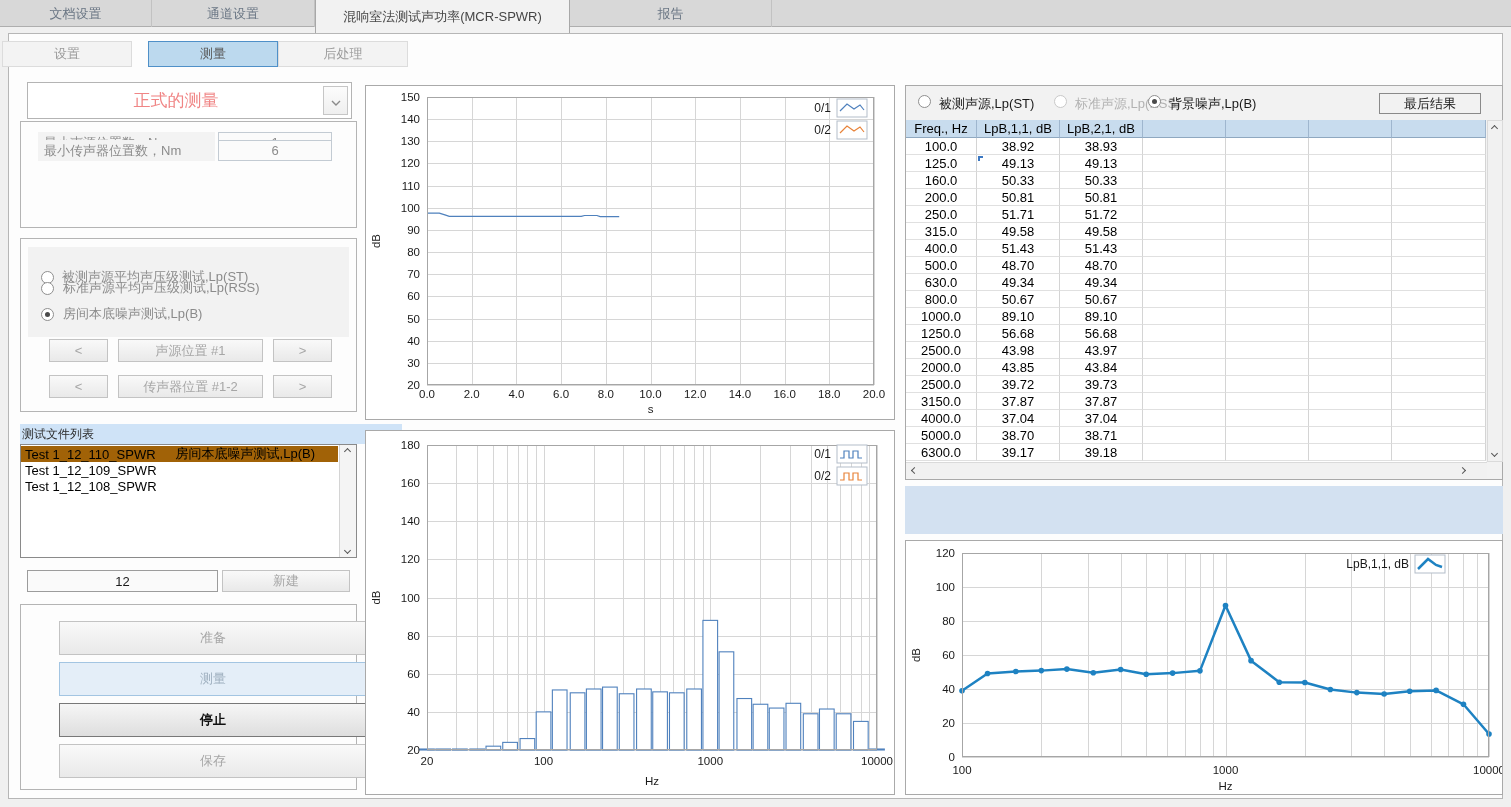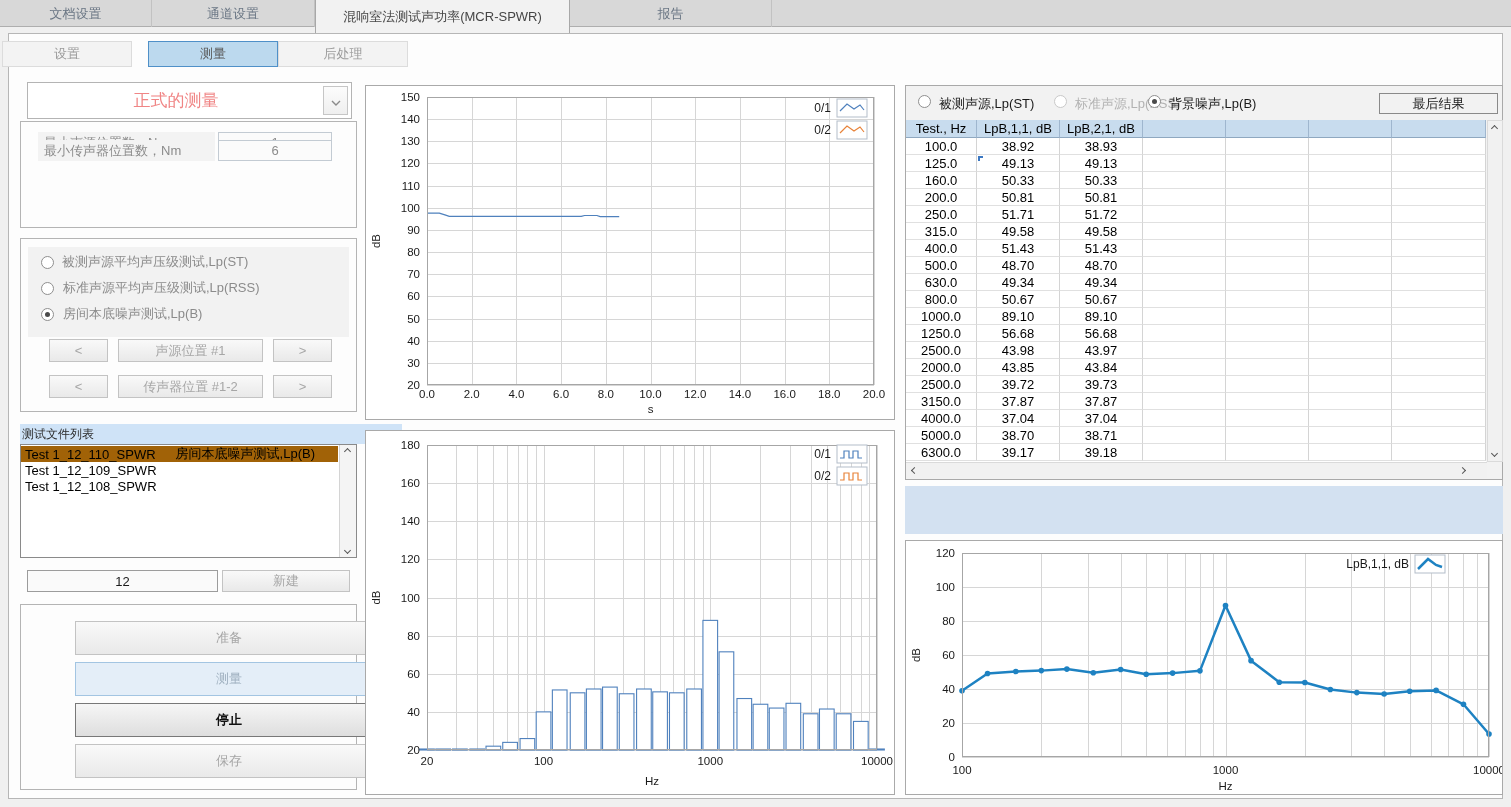--- a/index.html
+++ b/index.html
@@ -62,34 +62,34 @@
   .list-items { position:absolute; left:0; top:1px; width:317px; }
   .list-item { height:16px; font-size:13px; color:#000; display:flex; align-items:center; padding-left:4px; white-space:nowrap; overflow:hidden; }
   .list-item.selected { background:#a16207; }
   .list-item .file-type { margin-left:20px; }
 
   .vscroll { position:absolute; right:0; top:0; width:17px; height:100%; background:#f4f4f4; border-left:1px solid #d4d4d4; }
   .vscroll .a-top { position:absolute; top:4px; left:5px; }
   .vscroll .a-bot { position:absolute; bottom:4px; left:5px; }
 
   .actions-box { left:20px; top:604px; width:337px; height:186px; }
-  .action-btn { position:absolute; left:54px; width:308px; height:34px; }
+  .action-btn { position:absolute; left:38px; width:308px; height:34px; }
 
   
   .chart-panel { position:absolute; background:#fff; border:1px solid #a9a9a9; }
   #chart1-panel { left:365px; top:85px;  width:530px; height:335px; }
   #chart2-panel { left:365px; top:430px; width:530px; height:365px; }
   #chart3-panel { left:905px; top:540px; width:598px; height:255px; }
 
   
   .right-top-panel { position:absolute; left:905px; top:85px; width:598px; height:395px; background:#f2f2f2; border:1px solid #a9a9a9; }
   .rp-radio-label { position:absolute; top:9px; font-size:13px; color:#1a1a1a; white-space:nowrap; }
   .rp-radio-label.disabled { color:#b2b2b2; }
   .rp-dot { position:absolute; top:9px; }
-  .final-btn { position:absolute; left:473px; top:7px; width:119px; height:21px; background:#f2f2f2; border:1px solid #8a8a8a;
+  .final-btn { position:absolute; left:473px; top:7px; width:102px; height:21px; background:#f2f2f2; border:1px solid #8a8a8a;
                color:#1a1a1a; font-size:13px; display:flex; align-items:center; justify-content:center; }
 
   .rtable { position:absolute; left:0px; top:34px; width:580px; height:342px; background:#fff; overflow:hidden; }
   .t-row { display:flex; height:17px; }
   .t-row.header { height:18px; background:#c8dcee; }
   .t-cell { border-right:1px solid #d4d4d4; border-bottom:1px solid #e0e0e0; font-size:13px; color:#000;
             display:flex; align-items:center; justify-content:center; position:relative; flex:none; }
   .t-row.header .t-cell { border-right:1px solid #9fb6ce; border-bottom:1px solid #8fa8c0; background:#c8dcee; }
   .c0{width:71px;} .c1{width:83px;} .c2{width:83px;} .c3{width:83px;} .c4{width:83px;} .c5{width:83px;} .c6{width:94px;}
   .cell-corner { position:absolute; left:1px; top:1px; width:5px; height:5px; border-left:2px solid #3b78c3; border-top:2px solid #3b78c3; }
@@ -138,21 +138,21 @@
       <div class="param-value">1</div>
     </div>
     <div class="param-row" style="top:18px;">
       <div class="param-label">最小传声器位置数，Nm</div>
       <div class="param-value">6</div>
     </div>
   </div>
 
   <div class="box radios-box">
     <div class="radio-area">
-      <div class="radio-row" style="top:5px;gap:8px;">
+      <div class="radio-row" style="top:20px;gap:8px;">
         <span class="radio-dot"></span>
         <span>被测声源平均声压级测试,Lp(ST)</span>
       </div>
       <div class="radio-row" style="top:31px;">
         <span class="radio-dot"></span>
         <span>标准声源平均声压级测试,Lp(RSS)</span>
       </div>
       <div class="radio-row" style="top:57px;">
         <span class="radio-dot on"></span>
         <span>房间本底噪声测试,Lp(B)</span>
@@ -369,21 +369,21 @@
     <span class="rp-dot radio-dot" style="left:12px;"></span>
     <span class="rp-radio-label" style="left:33px;">被测声源,Lp(ST)</span>
     <span class="rp-dot radio-dot disabled" style="left:148px;"></span>
     <span class="rp-radio-label disabled" style="left:169px;">标准声源,Lp(RSS)</span>
     <span class="rp-dot radio-dot on" style="left:242px;"></span>
     <span class="rp-radio-label" style="left:263px;">背景噪声,Lp(B)</span>
     <div class="final-btn">最后结果</div>
 
     <div class="rtable">
         <div class="t-row header">
-          <div class="t-cell c0">Test., Hz</div>
+          <div class="t-cell c0">Freq., Hz</div>
           <div class="t-cell c1">LpB,1,1, dB</div>
           <div class="t-cell c2">LpB,2,1, dB</div>
           <div class="t-cell c3"></div>
           <div class="t-cell c4"></div>
           <div class="t-cell c5"></div>
           <div class="t-cell c6"></div>
         </div>
         <div class="t-row">
           <div class="t-cell c0">100.0</div>
           <div class="t-cell c1">38.92</div>

